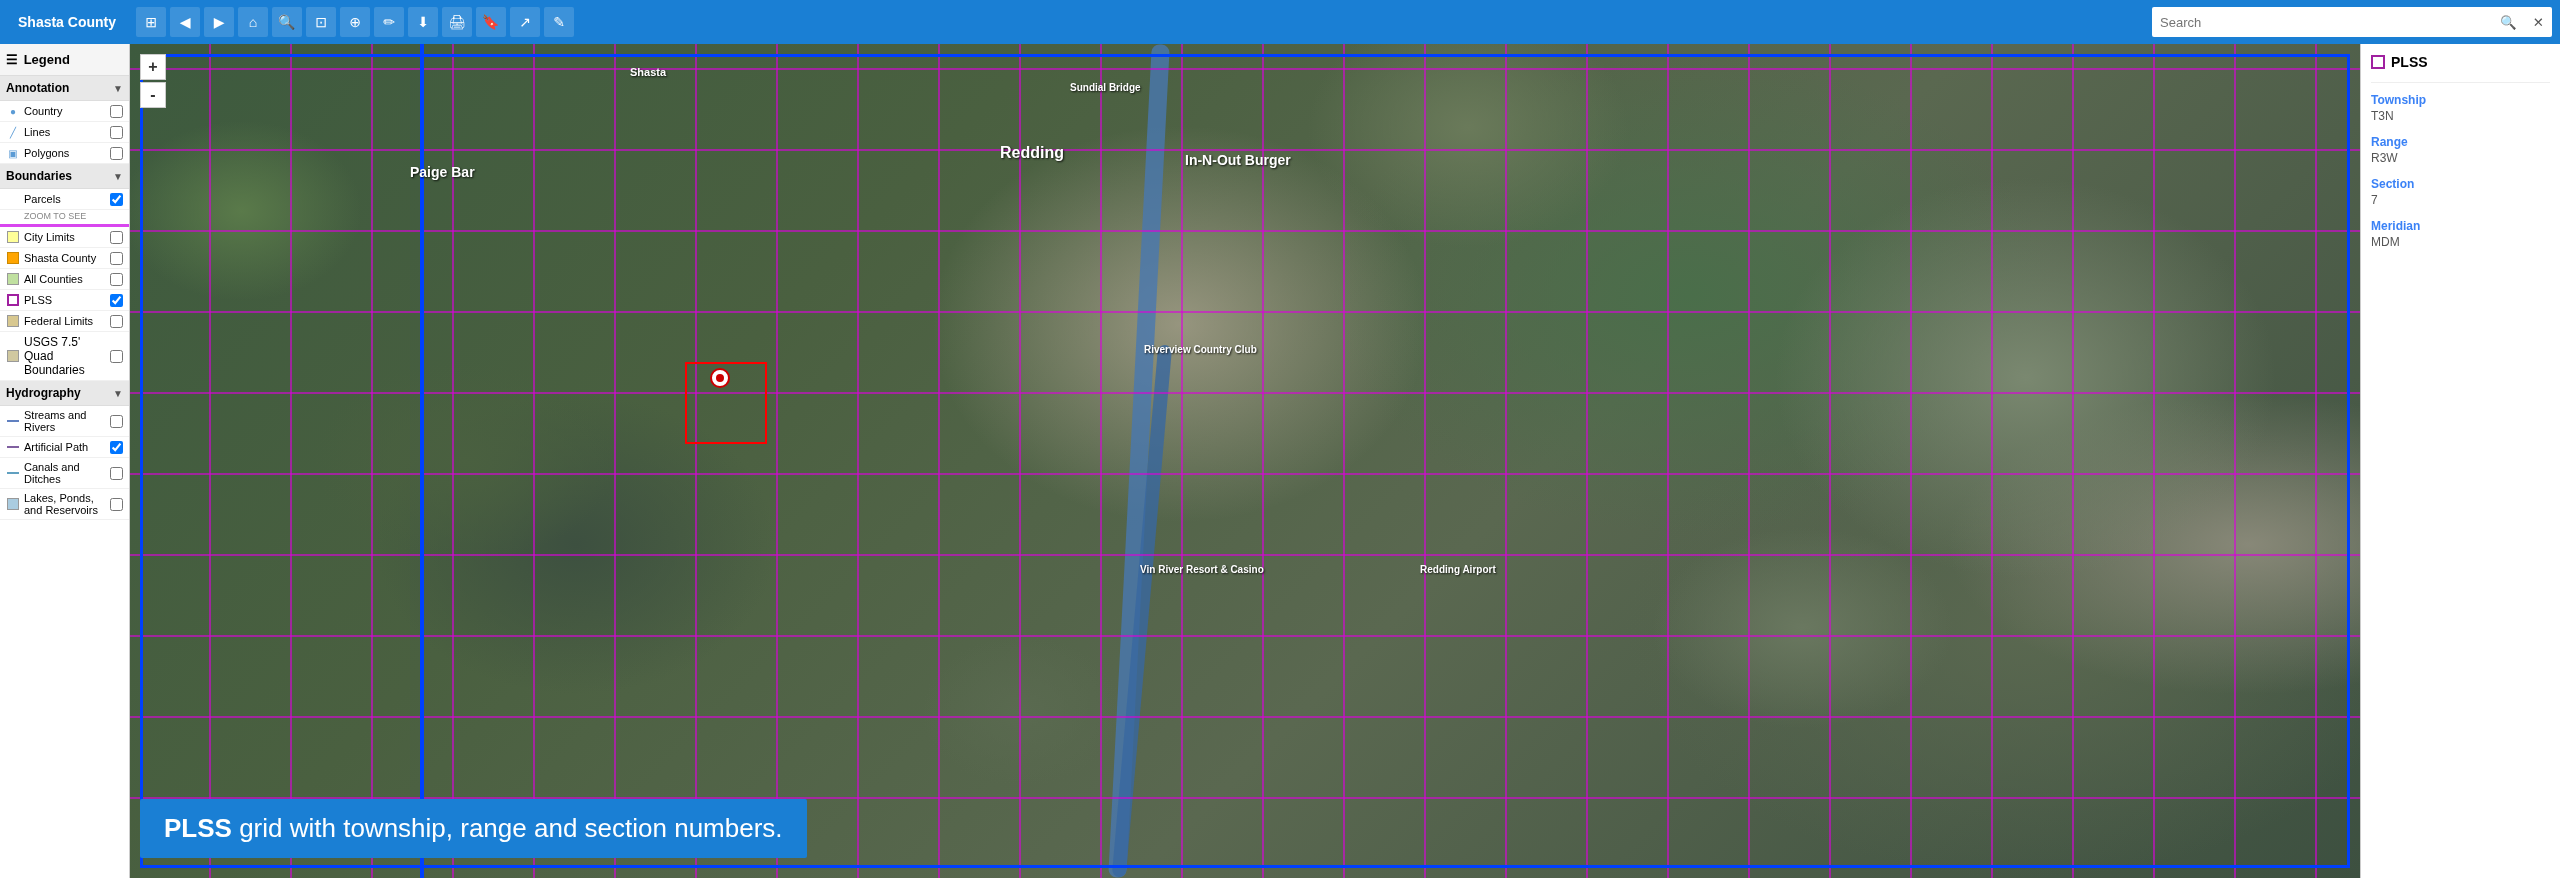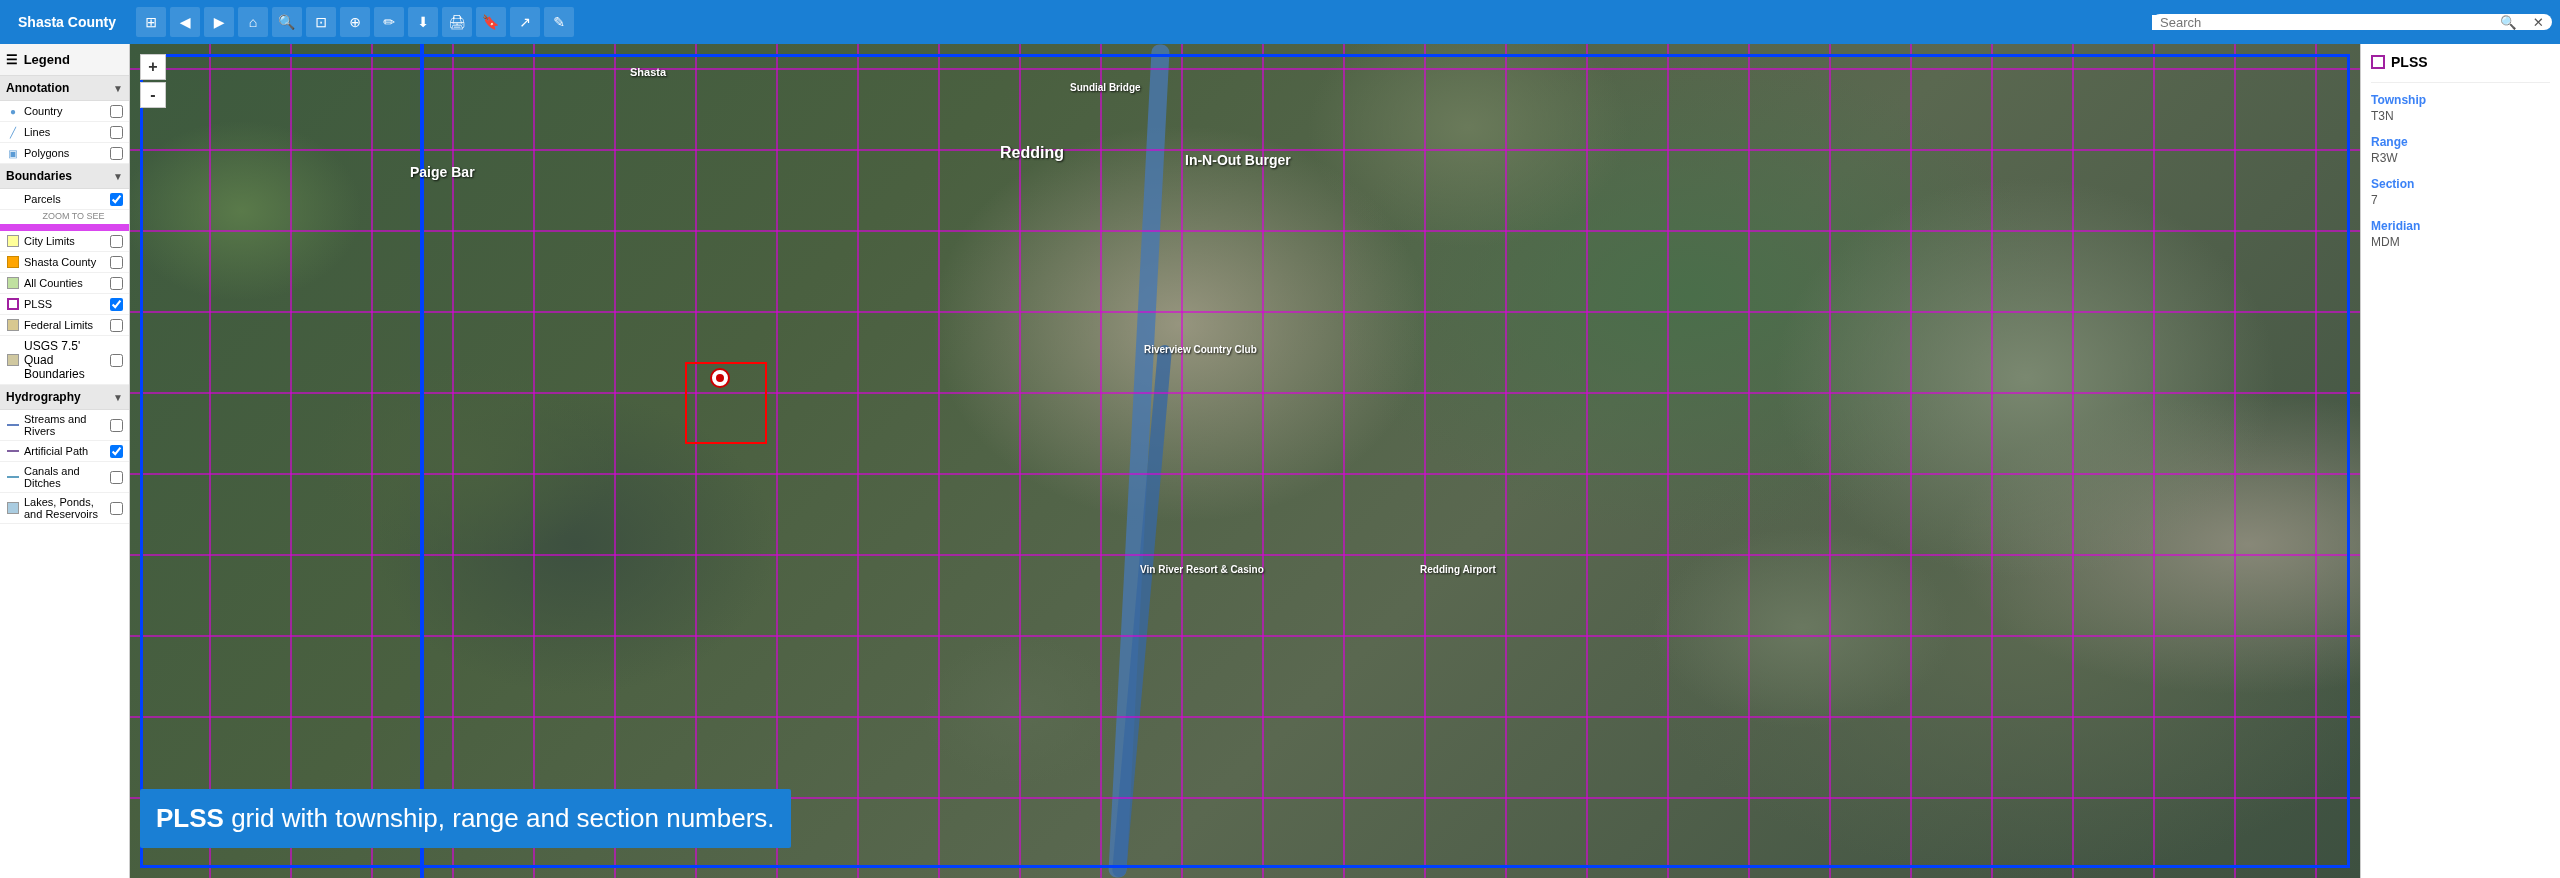--- a/index.html
+++ b/index.html
@@ -34,22 +34,22 @@
       align-items: center;
       justify-content: center;
       font-size: 14px;
       border-radius: 2px;
     }
     .toolbar-spacer { flex: 1; }
     #search-container {
       display: flex;
       align-items: center;
       background: white;
-      border-radius: 8px;
-      height: 16px;
+      border-radius: 2px;
+      height: 30px;
       width: 400px;
     }
     #search-input {
       border: none;
       outline: none;
       flex: 1;
       padding: 0 8px;
       font-size: 13px;
       color: #666;
     }
@@ -127,22 +127,21 @@
     .layer-checkbox {
       width: 13px;
       height: 13px;
       cursor: pointer;
       flex-shrink: 0;
     }
     .zoom-to-see {
       font-size: 9px;
       color: #888;
       padding: 1px 6px 3px 24px;
-      border-bottom: 7px solid #d946ef;
-      text-align: center;
+      border-bottom: 3px solid #d946ef;
     }
     .icon-yellow-square { width: 12px; height: 12px; border: 1px solid #999; background: #ffff99; }
     .icon-orange-square { width: 12px; height: 12px; border: 1px solid #c80; background: #ffa500; }
     .icon-green-square { width: 12px; height: 12px; border: 1px solid #999; background: #c0e0a0; }
     .icon-purple-square { width: 12px; height: 12px; border: 2px solid #a020a0; background: transparent; }
     .icon-tan-square { width: 12px; height: 12px; border: 1px solid #999; background: #d8c890; }
     .icon-blue-tan-square { width: 12px; height: 12px; border: 1px solid #999; background: #d0c8a0; }
     .icon-stream-line { width: 12px; height: 2px; background: #6080c0; }
     .icon-path-line { width: 12px; height: 2px; background: #8060a0; }
     .icon-canal-line { width: 12px; height: 2px; background: #60a0c0; }
@@ -229,25 +228,25 @@
       display: flex;
       align-items: center;
       justify-content: center;
       font-weight: bold;
       color: #333;
     }
 
     
     .info-banner {
       position: absolute;
-      bottom: 30px;
+      bottom: 20px;
       left: 10px;
       background: #1a7fd4;
       color: white;
-      padding: 14px 16px;
+      padding: 14px 24px;
       font-size: 26px;
       font-weight: normal;
       border-radius: 2px;
       max-width: 820px;
     }
     .info-banner strong {
       font-weight: bold;
     }
 
     

